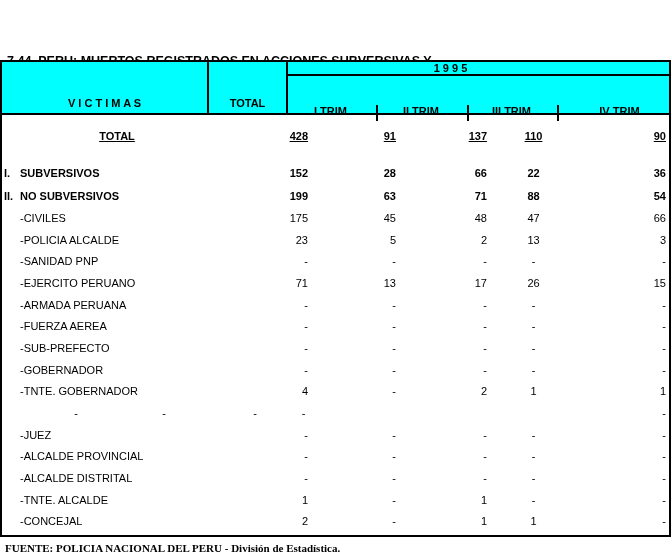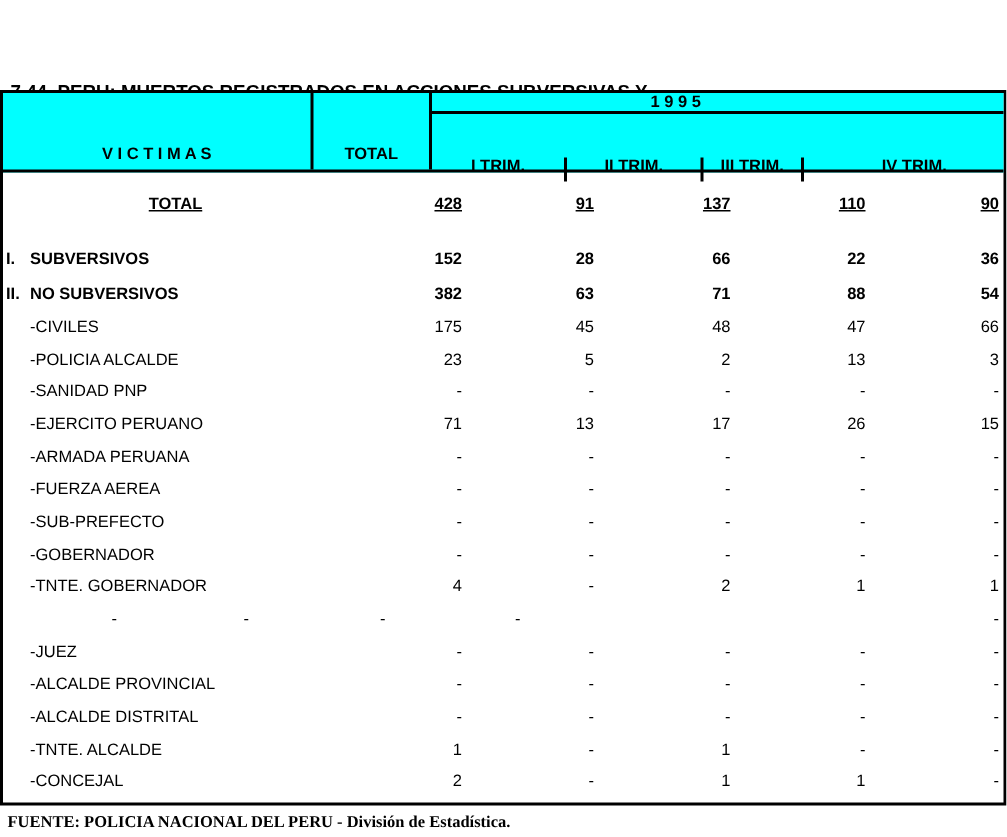--- a/index.html
+++ b/index.html
@@ -54,33 +54,33 @@
   }
   .h-year span { transform: translateX(-28px); }
   .h-quarters { flex: 1; display: flex; }
   .h-q {
     display: flex; align-items: flex-end; justify-content: center;
     padding-bottom: 4px;
     border-right: 2px solid #000; box-sizing: border-box;
   }
   .h-q.q1 { width: 90px; }
   .h-q.q2 { width: 91px; }
-  .h-q.q3 { width: 67px; }
+  .h-q.q3 { width: 90px; }
   .h-q.q4 { flex: 1; border-right: none; padding-left: 14px; }
 
   
   .tbody { font-size: 11px; }
   .row { display: flex; align-items: center; height: 21.7px; }
   .c-label { width: 230px; display: flex; box-sizing: border-box; }
   .numeral { flex: none; width: 16px; padding-left: 2px; font-weight: bold; }
   .c-num { box-sizing: border-box; text-align: right; padding-right: 3px; }
   .c-total { width: 79px; }
   .c-q1 { width: 88px; }
   .c-q2 { width: 91px; }
-  .c-q3 { width: 90px; }
+  .c-q3 { width: 90px; text-align: center; }
   .c-q4 { flex: 1; }
 
   .row-total { margin-top: 9px; height: 24px; font-weight: bold; }
   .row-total .c-label { justify-content: center; }
   .row-total .lbl, .row-total .c-num { text-decoration: underline; }
   .row-cat1 { margin-top: 13px; height: 23px; font-weight: bold; }
   .row-cat2 { margin-top: 0; height: 23px; font-weight: bold; }
 
   
   .src {
@@ -143,21 +143,21 @@
       <div class="c-num c-q2">66</div>
       <div class="c-num c-q3">22</div>
       <div class="c-num c-q4">36</div>
     </div>
 
     <div class="row row-cat2">
       <div class="c-label">
         <span class="numeral">II.</span>
         <span class="lbl">NO SUBVERSIVOS</span>
       </div>
-      <div class="c-num c-total">382</div>
+      <div class="c-num c-total">199</div>
       <div class="c-num c-q1">63</div>
       <div class="c-num c-q2">71</div>
       <div class="c-num c-q3">88</div>
       <div class="c-num c-q4">54</div>
     </div>
 
     <div class="row">
       <div class="c-label">
         <span class="numeral"></span>
         <span class="lbl">-CIVILES</span>

